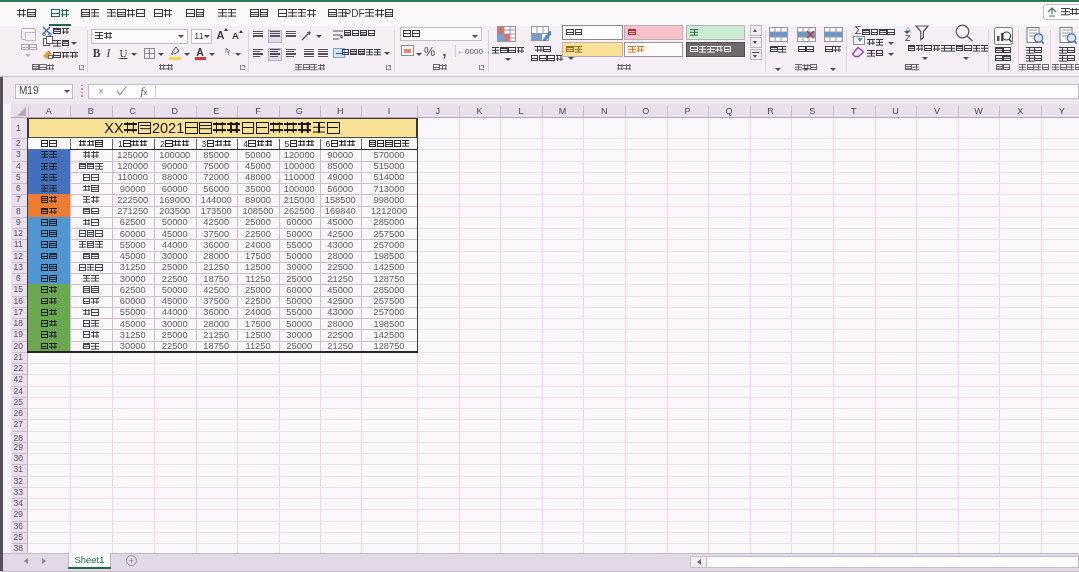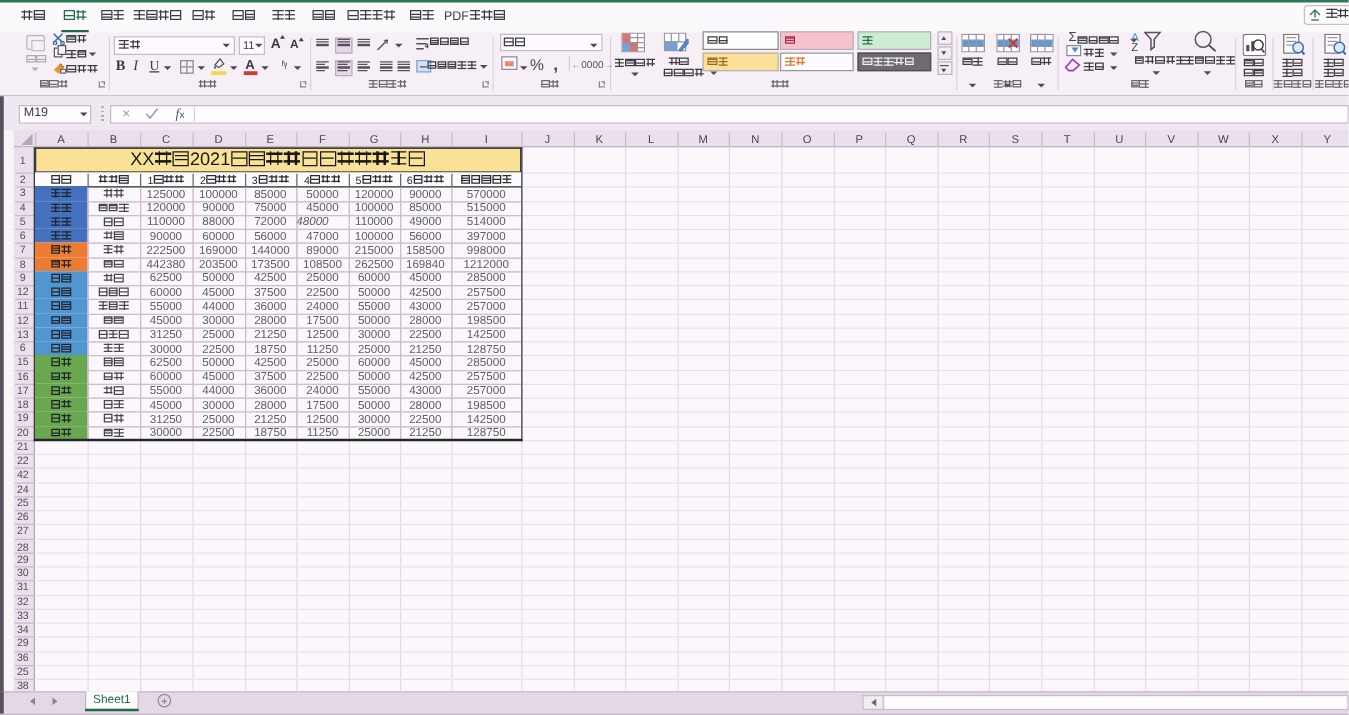--- a/index.html
+++ b/index.html
@@ -22,21 +22,21 @@
 <div class="a" style="left:30px;top:7px;width:60px;height:14px;font-size:10px;color:#1e6b43;text-align:center;line-height:14px;white-space:nowrap;font-weight:bold"><i class="k k0"></i><i class="k k3"></i></div>
 <div class="a" style="left:49px;top:24px;width:22px;height:2.4px;background:#1e6b43"></div>
 <div class="a" style="left:60px;top:7px;width:60px;height:14px;font-size:10px;color:#3b3b40;text-align:center;line-height:14px;white-space:nowrap;font-weight:normal"><i class="k k2"></i><i class="k k1"></i></div>
 <div class="a" style="left:96px;top:7px;width:60px;height:14px;font-size:10px;color:#3b3b40;text-align:center;line-height:14px;white-space:nowrap;font-weight:normal"><i class="k k1"></i><i class="k k2"></i><i class="k k3"></i><i class="k k0"></i></div>
 <div class="a" style="left:133px;top:7px;width:60px;height:14px;font-size:10px;color:#3b3b40;text-align:center;line-height:14px;white-space:nowrap;font-weight:normal"><i class="k k0"></i><i class="k k3"></i></div>
 <div class="a" style="left:165px;top:7px;width:60px;height:14px;font-size:10px;color:#3b3b40;text-align:center;line-height:14px;white-space:nowrap;font-weight:normal"><i class="k k0"></i><i class="k k2"></i></div>
 <div class="a" style="left:197px;top:7px;width:60px;height:14px;font-size:10px;color:#3b3b40;text-align:center;line-height:14px;white-space:nowrap;font-weight:normal"><i class="k k1"></i><i class="k k1"></i></div>
 <div class="a" style="left:229px;top:7px;width:60px;height:14px;font-size:10px;color:#3b3b40;text-align:center;line-height:14px;white-space:nowrap;font-weight:normal"><i class="k k2"></i><i class="k k2"></i></div>
 <div class="a" style="left:267px;top:7px;width:60px;height:14px;font-size:10px;color:#3b3b40;text-align:center;line-height:14px;white-space:nowrap;font-weight:normal"><i class="k k0"></i><i class="k k1"></i><i class="k k1"></i><i class="k k3"></i></div>
 <div class="a" style="left:307.5px;top:7px;width:60px;height:14px;font-size:10px;color:#3b3b40;text-align:center;line-height:14px;white-space:nowrap;font-weight:normal"><i class="k k2"></i><i class="k k1"></i></div>
-<div class="a" style="left:344.5px;top:7px;width:60px;height:14px;font-size:10px;color:#3b3b40;text-align:right;line-height:14px;white-space:nowrap;font-weight:normal">PDF<i class="k k1"></i><i class="k k3"></i><i class="k k2"></i></div>
+<div class="a" style="left:344.5px;top:7px;width:60px;height:14px;font-size:10px;color:#3b3b40;text-align:left;line-height:14px;white-space:nowrap;font-weight:normal">PDF<i class="k k1"></i><i class="k k3"></i><i class="k k2"></i></div>
 <div class="a" style="left:1043px;top:3.5px;width:40px;height:16.5px;background:#fdfcfd;border:1px solid #c9bccb;border-radius:3px"></div>
 <svg class="a" style="left:1047px;top:7px" width="10" height="10">
     <path d="M1 5 L5 1 L9 5 M5 1 V7 M2 9 h6" stroke="#4a7a5c" stroke-width="1.2" fill="none"></path>
   </svg>
 <div class="a" style="left:1059px;top:5.5px;width:22px;height:13px;font-size:9.5px;color:#3b3b40;text-align:center;line-height:13px;white-space:nowrap;"><i class="k k1"></i><i class="k k3"></i></div>
 <div class="a" style="left:0px;top:25.5px;width:1079px;height:51.5px;background:#f6f0f6;border-bottom:1px solid #cdc0cd"></div>
 <div class="a" style="left:86.5px;top:30px;width:1px;height:42px;background:#ddd1dd"></div>
 <div class="a" style="left:248px;top:30px;width:1px;height:42px;background:#ddd1dd"></div>
 <div class="a" style="left:394px;top:30px;width:1px;height:42px;background:#ddd1dd"></div>
 <div class="a" style="left:488px;top:30px;width:1px;height:42px;background:#ddd1dd"></div>
@@ -547,51 +547,51 @@
 <div class="a" style="left:279px;top:161px;width:40.5px;height:10.25px;font-size:9.3px;color:#5d5d64;text-align:center;line-height:10.25px;white-space:nowrap;">100000</div>
 <div class="a" style="left:319.5px;top:161px;width:41.5px;height:10.25px;font-size:9.3px;color:#5d5d64;text-align:center;line-height:10.25px;white-space:nowrap;">85000</div>
 <div class="a" style="left:361px;top:161px;width:56px;height:10.25px;font-size:9.3px;color:#5d5d64;text-align:center;line-height:10.25px;white-space:nowrap;">515000</div>
 <div class="a" style="left:70px;top:171.75px;width:347px;height:1px;background:#cfbcd0"></div>
 <div class="a" style="left:27.5px;top:171.75px;width:42.5px;height:11.25px;background:#4470bd"></div>
 <div class="a" style="left:27.5px;top:172.25px;width:42.5px;height:10.25px;font-size:8.5px;color:#20242c;text-align:center;line-height:10.25px;white-space:nowrap;"><i class="k k1"></i><i class="k k1"></i></div>
 <div class="a" style="left:70px;top:172.25px;width:41.5px;height:10.25px;font-size:8.5px;color:#46464e;text-align:center;line-height:10.25px;white-space:nowrap;"><i class="k k0"></i><i class="k k0"></i></div>
 <div class="a" style="left:111.5px;top:172.25px;width:42.5px;height:10.25px;font-size:9.3px;color:#5d5d64;text-align:center;line-height:10.25px;white-space:nowrap;">110000</div>
 <div class="a" style="left:154px;top:172.25px;width:41.5px;height:10.25px;font-size:9.3px;color:#5d5d64;text-align:center;line-height:10.25px;white-space:nowrap;">88000</div>
 <div class="a" style="left:195.5px;top:172.25px;width:41.5px;height:10.25px;font-size:9.3px;color:#5d5d64;text-align:center;line-height:10.25px;white-space:nowrap;">72000</div>
-<div class="a" style="left:237px;top:172.25px;width:42px;height:10.25px;font-size:9.3px;color:#5d5d64;line-height:10.25px;white-space:nowrap;font-style:italic;">48000</div>
+<div class="a" style="left:237px;top:172.25px;width:42px;height:10.25px;font-size:9.3px;color:#5d5d64;text-align:center;line-height:10.25px;white-space:nowrap;">48000</div>
 <div class="a" style="left:279px;top:172.25px;width:40.5px;height:10.25px;font-size:9.3px;color:#5d5d64;text-align:center;line-height:10.25px;white-space:nowrap;">110000</div>
 <div class="a" style="left:319.5px;top:172.25px;width:41.5px;height:10.25px;font-size:9.3px;color:#5d5d64;text-align:center;line-height:10.25px;white-space:nowrap;">49000</div>
 <div class="a" style="left:361px;top:172.25px;width:56px;height:10.25px;font-size:9.3px;color:#5d5d64;text-align:center;line-height:10.25px;white-space:nowrap;">514000</div>
 <div class="a" style="left:70px;top:183px;width:347px;height:1px;background:#cfbcd0"></div>
 <div class="a" style="left:27.5px;top:183px;width:42.5px;height:11.25px;background:#4470bd"></div>
 <div class="a" style="left:27.5px;top:183.5px;width:42.5px;height:10.25px;font-size:8.5px;color:#20242c;text-align:center;line-height:10.25px;white-space:nowrap;"><i class="k k1"></i><i class="k k1"></i></div>
 <div class="a" style="left:70px;top:183.5px;width:41.5px;height:10.25px;font-size:8.5px;color:#46464e;text-align:center;line-height:10.25px;white-space:nowrap;"><i class="k k3"></i><i class="k k2"></i></div>
 <div class="a" style="left:111.5px;top:183.5px;width:42.5px;height:10.25px;font-size:9.3px;color:#5d5d64;text-align:center;line-height:10.25px;white-space:nowrap;">90000</div>
 <div class="a" style="left:154px;top:183.5px;width:41.5px;height:10.25px;font-size:9.3px;color:#5d5d64;text-align:center;line-height:10.25px;white-space:nowrap;">60000</div>
 <div class="a" style="left:195.5px;top:183.5px;width:41.5px;height:10.25px;font-size:9.3px;color:#5d5d64;text-align:center;line-height:10.25px;white-space:nowrap;">56000</div>
-<div class="a" style="left:237px;top:183.5px;width:42px;height:10.25px;font-size:9.3px;color:#5d5d64;text-align:center;line-height:10.25px;white-space:nowrap;">47000</div>
+<div class="a" style="left:237px;top:183.5px;width:42px;height:10.25px;font-size:9.3px;color:#5d5d64;text-align:center;line-height:10.25px;white-space:nowrap;">35000</div>
 <div class="a" style="left:279px;top:183.5px;width:40.5px;height:10.25px;font-size:9.3px;color:#5d5d64;text-align:center;line-height:10.25px;white-space:nowrap;">100000</div>
 <div class="a" style="left:319.5px;top:183.5px;width:41.5px;height:10.25px;font-size:9.3px;color:#5d5d64;text-align:center;line-height:10.25px;white-space:nowrap;">56000</div>
-<div class="a" style="left:361px;top:183.5px;width:56px;height:10.25px;font-size:9.3px;color:#5d5d64;text-align:center;line-height:10.25px;white-space:nowrap;">397000</div>
+<div class="a" style="left:361px;top:183.5px;width:56px;height:10.25px;font-size:9.3px;color:#5d5d64;text-align:center;line-height:10.25px;white-space:nowrap;">713000</div>
 <div class="a" style="left:70px;top:194.25px;width:347px;height:1px;background:#cfbcd0"></div>
 <div class="a" style="left:27.5px;top:194.25px;width:42.5px;height:11.25px;background:#ec7c31"></div>
 <div class="a" style="left:27.5px;top:194.75px;width:42.5px;height:10.25px;font-size:8.5px;color:#20242c;text-align:center;line-height:10.25px;white-space:nowrap;"><i class="k k2"></i><i class="k k3"></i></div>
 <div class="a" style="left:70px;top:194.75px;width:41.5px;height:10.25px;font-size:8.5px;color:#46464e;text-align:center;line-height:10.25px;white-space:nowrap;"><i class="k k1"></i><i class="k k3"></i></div>
 <div class="a" style="left:111.5px;top:194.75px;width:42.5px;height:10.25px;font-size:9.3px;color:#5d5d64;text-align:center;line-height:10.25px;white-space:nowrap;">222500</div>
 <div class="a" style="left:154px;top:194.75px;width:41.5px;height:10.25px;font-size:9.3px;color:#5d5d64;text-align:center;line-height:10.25px;white-space:nowrap;">169000</div>
 <div class="a" style="left:195.5px;top:194.75px;width:41.5px;height:10.25px;font-size:9.3px;color:#5d5d64;text-align:center;line-height:10.25px;white-space:nowrap;">144000</div>
 <div class="a" style="left:237px;top:194.75px;width:42px;height:10.25px;font-size:9.3px;color:#5d5d64;text-align:center;line-height:10.25px;white-space:nowrap;">89000</div>
 <div class="a" style="left:279px;top:194.75px;width:40.5px;height:10.25px;font-size:9.3px;color:#5d5d64;text-align:center;line-height:10.25px;white-space:nowrap;">215000</div>
 <div class="a" style="left:319.5px;top:194.75px;width:41.5px;height:10.25px;font-size:9.3px;color:#5d5d64;text-align:center;line-height:10.25px;white-space:nowrap;">158500</div>
 <div class="a" style="left:361px;top:194.75px;width:56px;height:10.25px;font-size:9.3px;color:#5d5d64;text-align:center;line-height:10.25px;white-space:nowrap;">998000</div>
 <div class="a" style="left:70px;top:205.5px;width:347px;height:1px;background:#cfbcd0"></div>
 <div class="a" style="left:27.5px;top:205.5px;width:42.5px;height:11.25px;background:#ec7c31"></div>
 <div class="a" style="left:27.5px;top:206px;width:42.5px;height:10.25px;font-size:8.5px;color:#20242c;text-align:center;line-height:10.25px;white-space:nowrap;"><i class="k k2"></i><i class="k k3"></i></div>
 <div class="a" style="left:70px;top:206px;width:41.5px;height:10.25px;font-size:8.5px;color:#46464e;text-align:center;line-height:10.25px;white-space:nowrap;"><i class="k k2"></i><i class="k k0"></i></div>
-<div class="a" style="left:111.5px;top:206px;width:42.5px;height:10.25px;font-size:9.3px;color:#5d5d64;text-align:center;line-height:10.25px;white-space:nowrap;">442380</div>
+<div class="a" style="left:111.5px;top:206px;width:42.5px;height:10.25px;font-size:9.3px;color:#5d5d64;text-align:center;line-height:10.25px;white-space:nowrap;">271250</div>
 <div class="a" style="left:154px;top:206px;width:41.5px;height:10.25px;font-size:9.3px;color:#5d5d64;text-align:center;line-height:10.25px;white-space:nowrap;">203500</div>
 <div class="a" style="left:195.5px;top:206px;width:41.5px;height:10.25px;font-size:9.3px;color:#5d5d64;text-align:center;line-height:10.25px;white-space:nowrap;">173500</div>
 <div class="a" style="left:237px;top:206px;width:42px;height:10.25px;font-size:9.3px;color:#5d5d64;text-align:center;line-height:10.25px;white-space:nowrap;">108500</div>
 <div class="a" style="left:279px;top:206px;width:40.5px;height:10.25px;font-size:9.3px;color:#5d5d64;text-align:center;line-height:10.25px;white-space:nowrap;">262500</div>
 <div class="a" style="left:319.5px;top:206px;width:41.5px;height:10.25px;font-size:9.3px;color:#5d5d64;text-align:center;line-height:10.25px;white-space:nowrap;">169840</div>
 <div class="a" style="left:361px;top:206px;width:56px;height:10.25px;font-size:9.3px;color:#5d5d64;text-align:center;line-height:10.25px;white-space:nowrap;">1212000</div>
 <div class="a" style="left:70px;top:216.75px;width:347px;height:1px;background:#cfbcd0"></div>
 <div class="a" style="left:27.5px;top:216.75px;width:42.5px;height:11.25px;background:#5096d1"></div>
 <div class="a" style="left:27.5px;top:217.25px;width:42.5px;height:10.25px;font-size:8.5px;color:#20242c;text-align:center;line-height:10.25px;white-space:nowrap;"><i class="k k0"></i><i class="k k2"></i></div>
 <div class="a" style="left:70px;top:217.25px;width:41.5px;height:10.25px;font-size:8.5px;color:#46464e;text-align:center;line-height:10.25px;white-space:nowrap;"><i class="k k3"></i><i class="k k0"></i></div>

